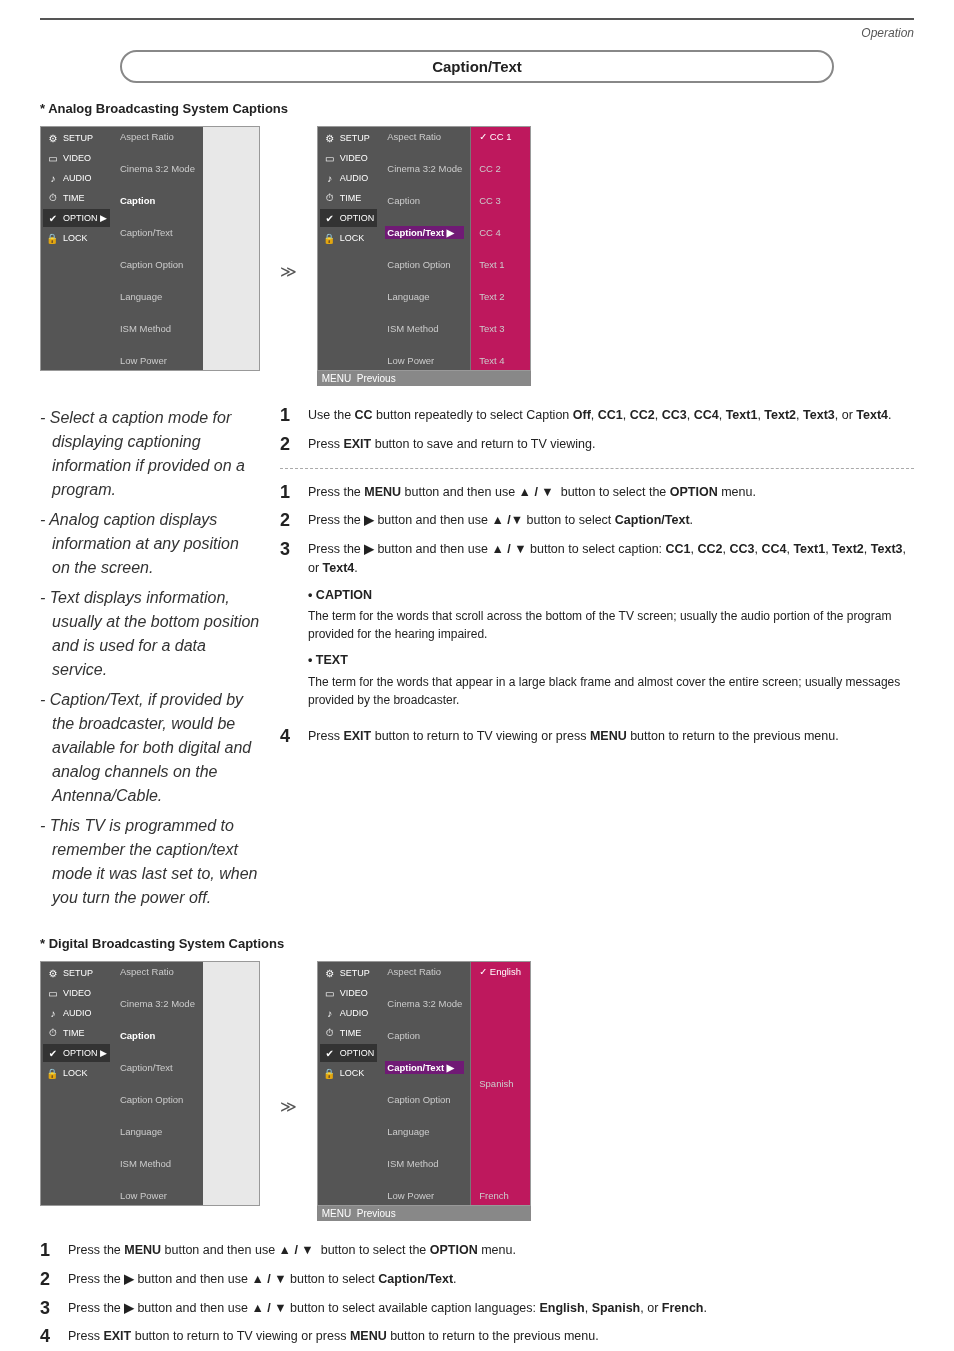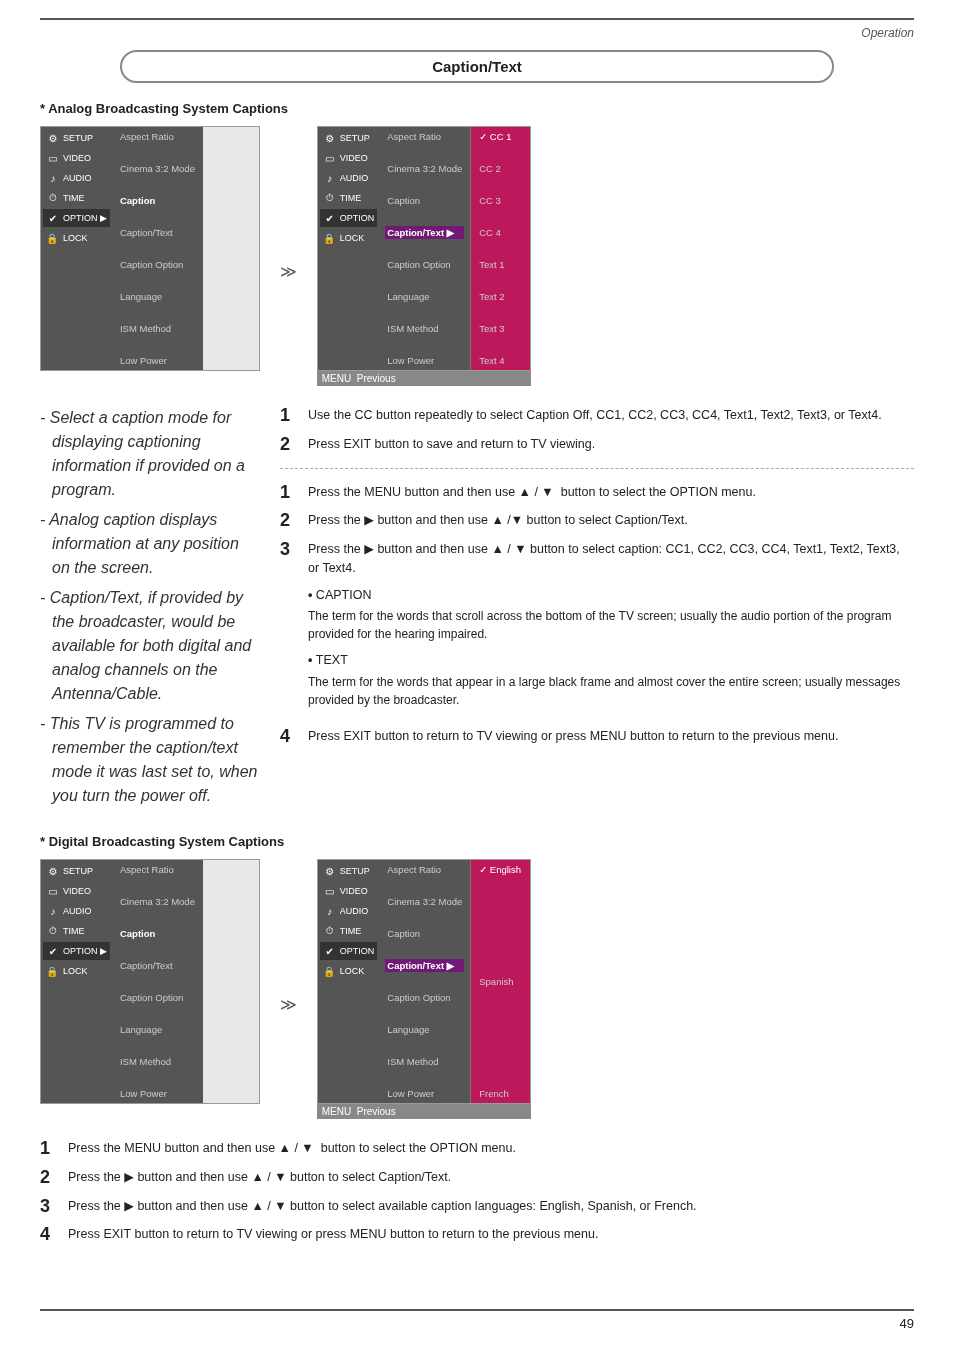--- a/index.html
+++ b/index.html
@@ -215,21 +215,21 @@
     }
 
     
     .dashed-divider {
       border: none;
       border-top: 1.5px dashed #aaa;
       margin: 14px 0;
     }
 
     
-    b { font-weight: normal; }
+    b { font-weight: bold; }
 
     
     .caption-section-title {
       font-weight: bold;
       margin-top: 8px;
       margin-bottom: 3px;
       font-size: 12.5px;
     }
 
     .caption-section-title::before {
@@ -369,20 +369,21 @@
         <span>MENU&nbsp;&nbsp;Previous</span>
       </div>
     </div>
   </div>
 
   <div class="main-section" style="margin-top:4px;">
     <div class="left-col">
       <ul class="bullet-list">
         <li>Select a caption mode for displaying captioning information if provided on a program.</li>
         <li>Analog caption displays information at any position on the screen.</li>
+        <li>Text displays information, usually at the bottom position and is used for a data service.</li>
         <li>Caption/Text, if provided by the broadcaster, would be available for both digital and analog channels on the Antenna/Cable.</li>
         <li>This TV is programmed to remember the caption/text mode it was last set to, when you turn the power off.</li>
       </ul>
     </div>
     <div class="right-col">
 
       <div class="step">
         <span class="step-num">1</span>
         <span class="step-text">Use the <b>CC</b> button repeatedly to select Caption <b>Off</b>, <b>CC1</b>, <b>CC2</b>, <b>CC3</b>, <b>CC4</b>, <b>Text1</b>, <b>Text2</b>, <b>Text3</b>, or <b>Text4</b>.</span>
       </div>

